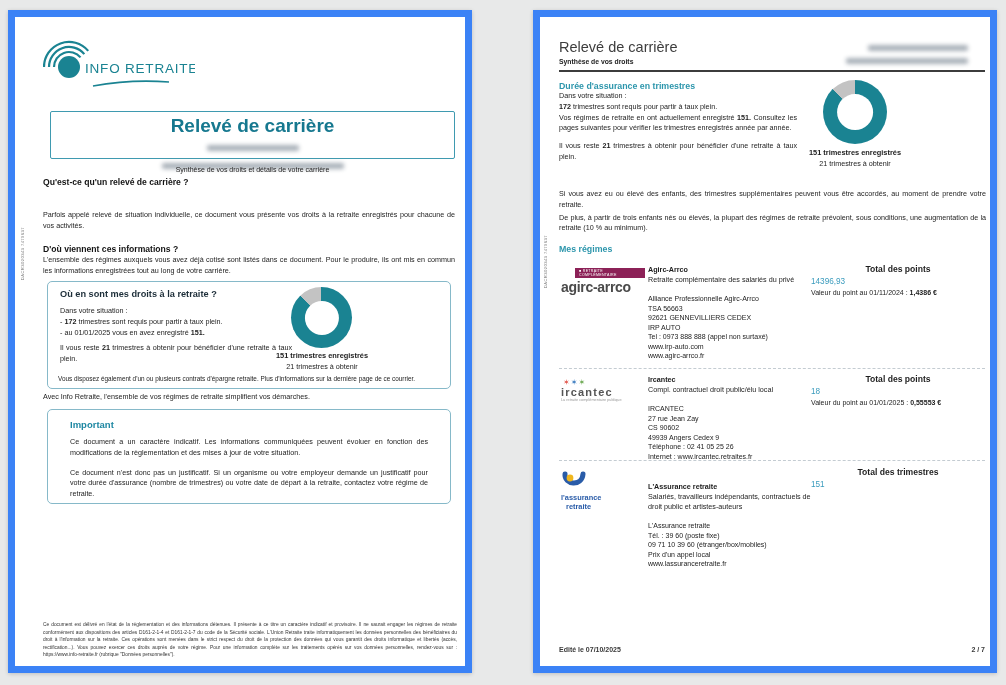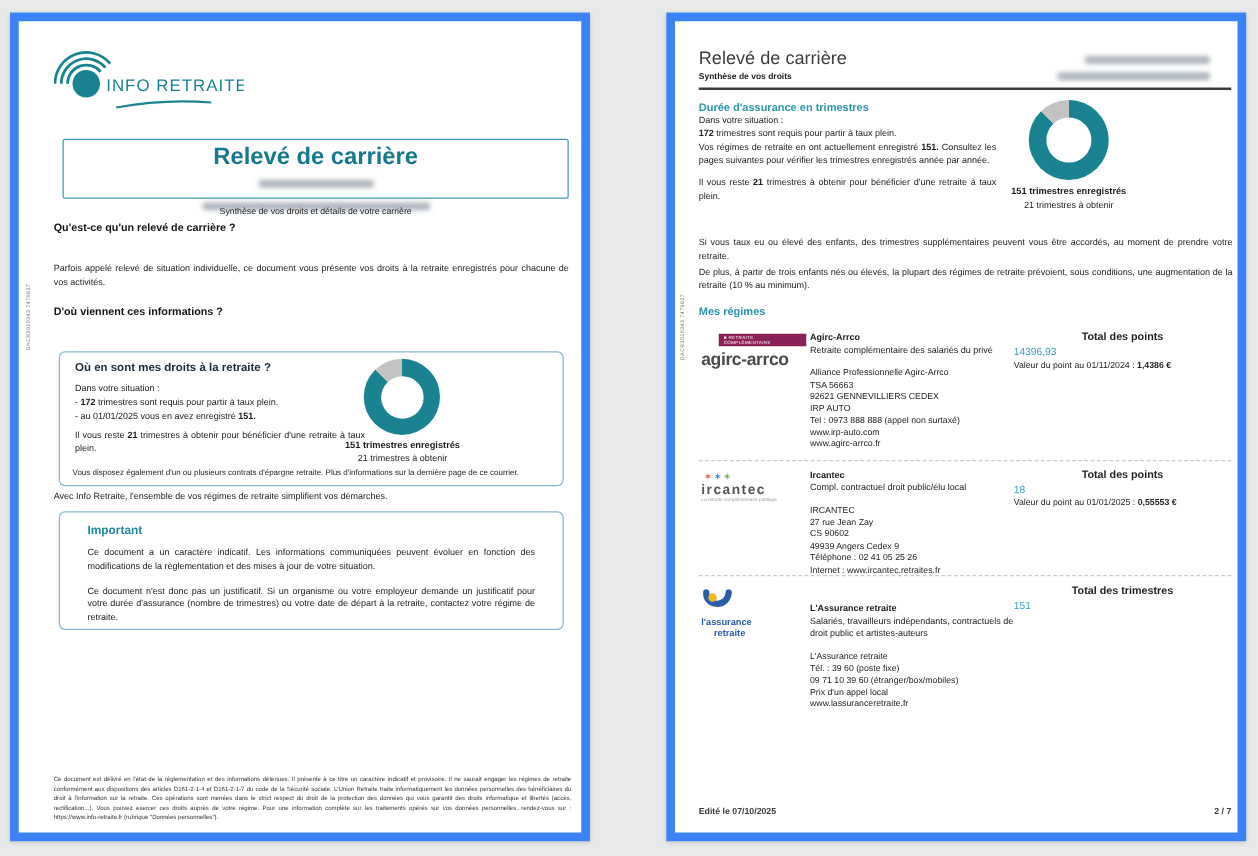--- a/index.html
+++ b/index.html
@@ -109,20 +109,21 @@
       <div class="title-main">Relevé de carrière</div>
       <div><span class="redact" style="width:92px; margin-top:3px;"></span></div>
       <div><span class="redact" style="width:182px; margin-top:4px;"></span></div>
     </div>
     <div class="abs caption">Synthèse de vos droits et détails de votre carrière</div>
 
     <div class="abs h-sec" style="left:28px; top:160px;">Qu'est-ce qu'un relevé de carrière ?</div>
     <div class="abs body-txt just" style="left:28px; top:193px; width:412px;">Parfois appelé relevé de situation individuelle, ce document vous présente vos droits à la retraite enregistrés pour chacune de vos activités.</div>
 
     <div class="abs h-sec" style="left:28px; top:227px;">D'où viennent ces informations ?</div>
+    <div class="abs body-txt just" style="left:28px; top:238px; width:412px;">L'ensemble des régimes auxquels vous avez déjà cotisé sont listés dans ce document. Pour le produire, ils ont mis en commun les informations enregistrées tout au long de votre carrière.</div>
 
     <div class="rights-box">
       <div class="rb-head">Où en sont mes droits à la retraite ?</div>
       <div class="rb-col body-txt">
         <div>Dans votre situation :</div>
         <div><span>- </span><b>172</b><span> trimestres sont requis pour partir à taux plein.</span></div>
         <div><span>- au 01/01/2025 vous en avez enregistré </span><b>151.</b></div>
         <div style="margin-top:5px;" class="just"><span>Il vous reste </span><b>21</b><span> trimestres à obtenir pour bénéficier d'une retraite à taux plein.</span></div>
       </div>
       <div class="donut" id="donut1" style="background: conic-gradient(rgb(26, 131, 146) 0deg, rgb(26, 131, 146) 316.047deg, rgb(195, 195, 195) 316.047deg, rgb(195, 195, 195) 360deg);"></div>
@@ -163,21 +164,21 @@
       <div class="just"><span>Vos régimes de retraite en ont actuellement enregistré </span><b>151.</b><span> Consultez les pages suivantes pour vérifier les trimestres enregistrés année par année.</span></div>
       <div style="margin-top:7px;" class="just"><span>Il vous reste </span><b>21</b><span> trimestres à obtenir pour bénéficier d'une retraite à taux plein.</span></div>
     </div>
     <div class="donut" id="donut2" style="background: conic-gradient(rgb(26, 131, 146) 0deg, rgb(26, 131, 146) 316.047deg, rgb(195, 195, 195) 316.047deg, rgb(195, 195, 195) 360deg);"></div>
     <div class="donut-labels" id="donut2-labels">
       <div class="dl-main">151 trimestres enregistrés</div>
       <div class="dl-sub">21 trimestres à obtenir</div>
     </div>
 
     <div class="abs children body-txt">
-      <p class="just">Si vous taux eu ou élevé des enfants, des trimestres supplémentaires peuvent vous être accordés, au moment de prendre votre retraite.</p>
+      <p class="just">Si vous avez eu ou élevé des enfants, des trimestres supplémentaires peuvent vous être accordés, au moment de prendre votre retraite.</p>
       <p class="just">De plus, à partir de trois enfants nés ou élevés, la plupart des régimes de retraite prévoient, sous conditions, une augmentation de la retraite (10 % au minimum).</p>
     </div>
 
     <div class="abs teal-head" style="left:19px; top:227px;">Mes régimes</div>
 
     <div class="row" style="top:243px; height:106px;">
       <div class="rlogo">
         <div class="agirc-top">■ RETRAITE COMPLÉMENTAIRE</div>
         <div class="agirc-text">agirc-arrco</div>
       </div>
@@ -225,21 +226,21 @@
     <div class="sep" style="top:443px;"></div>
 
     <div class="row" style="top:447px; height:110px;">
       <div class="rlogo ar-logo" style="top:5px;">
         <svg width="26" height="22" viewBox="0 0 26 22">
           <path d="M4,5 C3,16 21,18 22,5" fill="none" stroke="#2a5ca8" stroke-width="5" stroke-linecap="round"></path>
           <circle cx="9" cy="9" r="3.4" fill="#f0b71f"></circle>
         </svg>
         <div class="ar-text">
           <div>l'assurance</div>
-          <div style="padding-left:5px;text-align:center;">retraite</div>
+          <div style="padding-left:5px;">retraite</div>
         </div>
       </div>
       <div class="rdesc">
         <div class="rname" style="margin-top:18px;">L'Assurance retraite</div>
         <div>Salariés, travailleurs indépendants, contractuels de droit public et artistes-auteurs</div>
         <div class="raddr">L'Assurance retraite
 Tél. : 39 60 (poste fixe)
 09 71 10 39 60 (étranger/box/mobiles)
 Prix d'un appel local
 www.lassuranceretraite.fr</div>

